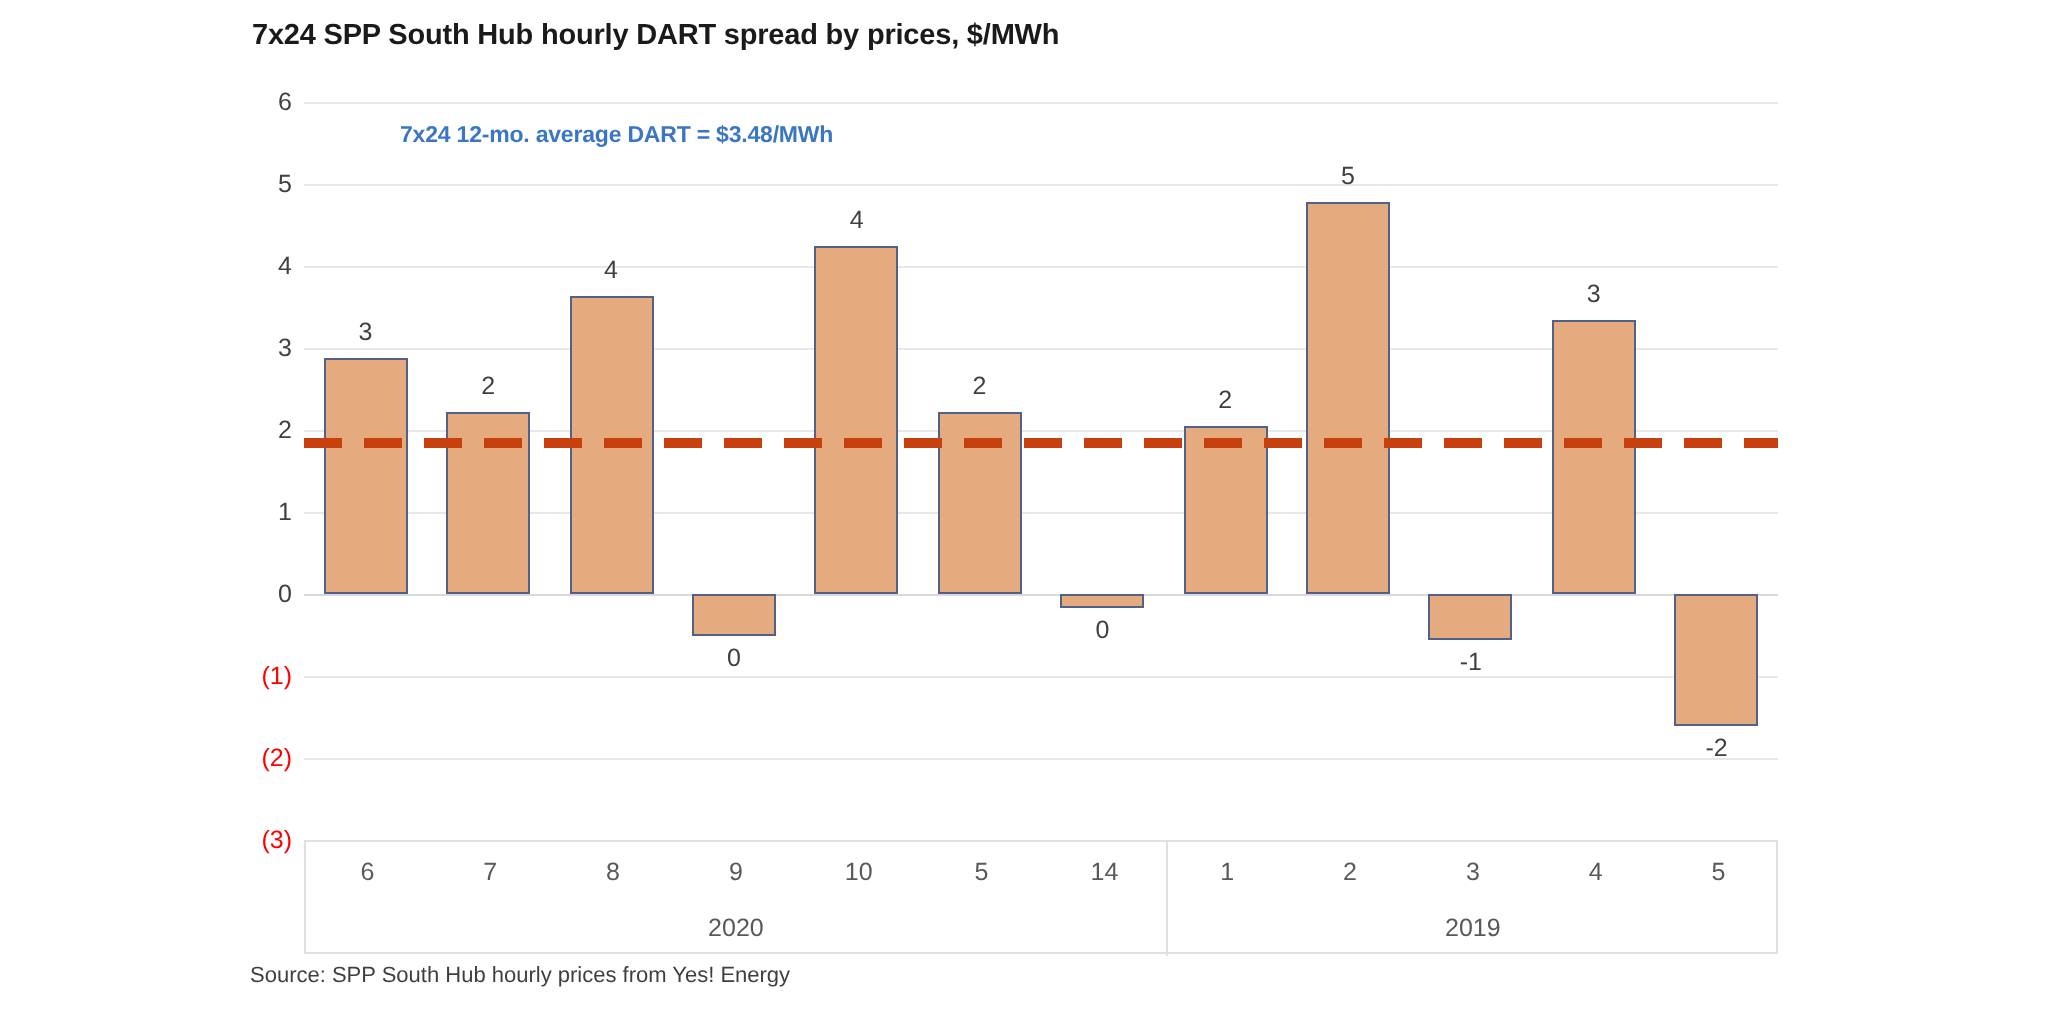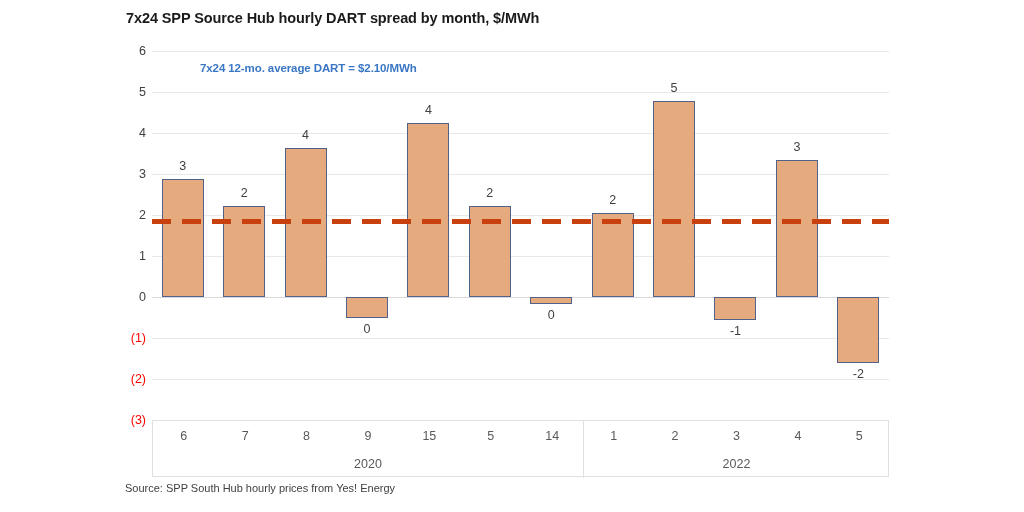--- a/index.html
+++ b/index.html
@@ -98,21 +98,21 @@
   .source{
     position:absolute;left:125px;top:482px;
     font-size:11px;color:#3f3f3f;white-space:nowrap;
   }
 </style>
 </head>
 <body>
 
 <div id="root">
 
-  <div class="chart-title">7x24 SPP Source Hub hourly DART spread by month, $/MWh</div>
+  <div class="chart-title">7x24 SPP South Hub hourly DART spread by prices, $/MWh</div>
 
   <div class="plot" id="plot">
       <div class="gridline" style="top: 0px;"></div>
       <div class="gridline" style="top: 41px;"></div>
       <div class="gridline" style="top: 82px;"></div>
       <div class="gridline" style="top: 123px;"></div>
       <div class="gridline" style="top: 164px;"></div>
       <div class="gridline" style="top: 205px;"></div>
       <div class="gridline zero" style="top: 246px;"></div>
       <div class="gridline" style="top: 287px;"></div>
@@ -125,21 +125,21 @@
       <div class="ylabel" style="left: 112px; top: 127px;">4</div>
       <div class="ylabel" style="left: 112px; top: 168px;">3</div>
       <div class="ylabel" style="left: 112px; top: 209px;">2</div>
       <div class="ylabel" style="left: 112px; top: 250px;">1</div>
       <div class="ylabel" style="left: 112px; top: 291px;">0</div>
       <div class="ylabel neg" style="left: 112px; top: 332px;">(1)</div>
       <div class="ylabel neg" style="left: 112px; top: 373px;">(2)</div>
       <div class="ylabel neg" style="left: 112px; top: 414px;">(3)</div>
     </div>
 
-  <div class="avg-annotation">7x24 12-mo. average DART = $2.10/MWh</div>
+  <div class="avg-annotation">7x24 12-mo. average DART = $3.48/MWh</div>
 
   <div class="bars" id="bars">
       <div class="bar-slot" style="left: 0px; width: 61.4167px;">
         <div class="bar" title="6: 3" style="top: 127.92px; height: 118.08px;"></div>
         <div class="bar-label" style="top: 108.92px;">3</div>
       </div>
       <div class="bar-slot" style="left: 61.4167px; width: 61.4167px;">
         <div class="bar" title="7: 2" style="top: 154.98px; height: 91.02px;"></div>
         <div class="bar-label" style="top: 135.98px;">2</div>
       </div>
@@ -186,31 +186,31 @@
     </div>
 
   <div class="avg-line" id="avgline" style="top: 219.15px;"></div>
 
   <div class="xaxis">
     <div class="xaxis-months" id="xmonths">
         <div class="month-cell" style="left: 0px; width: 61.4167px;">6</div>
         <div class="month-cell" style="left: 61.4167px; width: 61.4167px;">7</div>
         <div class="month-cell" style="left: 122.833px; width: 61.4167px;">8</div>
         <div class="month-cell" style="left: 184.25px; width: 61.4167px;">9</div>
-        <div class="month-cell" style="left: 245.667px; width: 61.4167px;">15</div>
+        <div class="month-cell" style="left: 245.667px; width: 61.4167px;">10</div>
         <div class="month-cell" style="left: 307.083px; width: 61.4167px;">5</div>
         <div class="month-cell" style="left: 368.5px; width: 61.4167px;">14</div>
         <div class="month-cell" style="left: 429.917px; width: 61.4167px;">1</div>
         <div class="month-cell" style="left: 491.333px; width: 61.4167px;">2</div>
         <div class="month-cell" style="left: 552.75px; width: 61.4167px;">3</div>
         <div class="month-cell" style="left: 614.167px; width: 61.4167px;">4</div>
         <div class="month-cell" style="left: 675.583px; width: 61.4167px;">5</div>
       </div>
     <div class="xaxis-years" id="xyears">
         <div class="year-cell" style="left: 0px; width: 429.917px;">2020</div>
-        <div class="year-cell" style="left: 429.917px; width: 307.083px;">2022</div>
+        <div class="year-cell" style="left: 429.917px; width: 307.083px;">2019</div>
       </div>
     <div class="year-divider" id="ydiv" style="left: 429.917px;"></div>
   </div>
 
   <div class="source">Source: SPP South Hub hourly prices from Yes! Energy</div>
 
 </div>
 
 </body></html>

